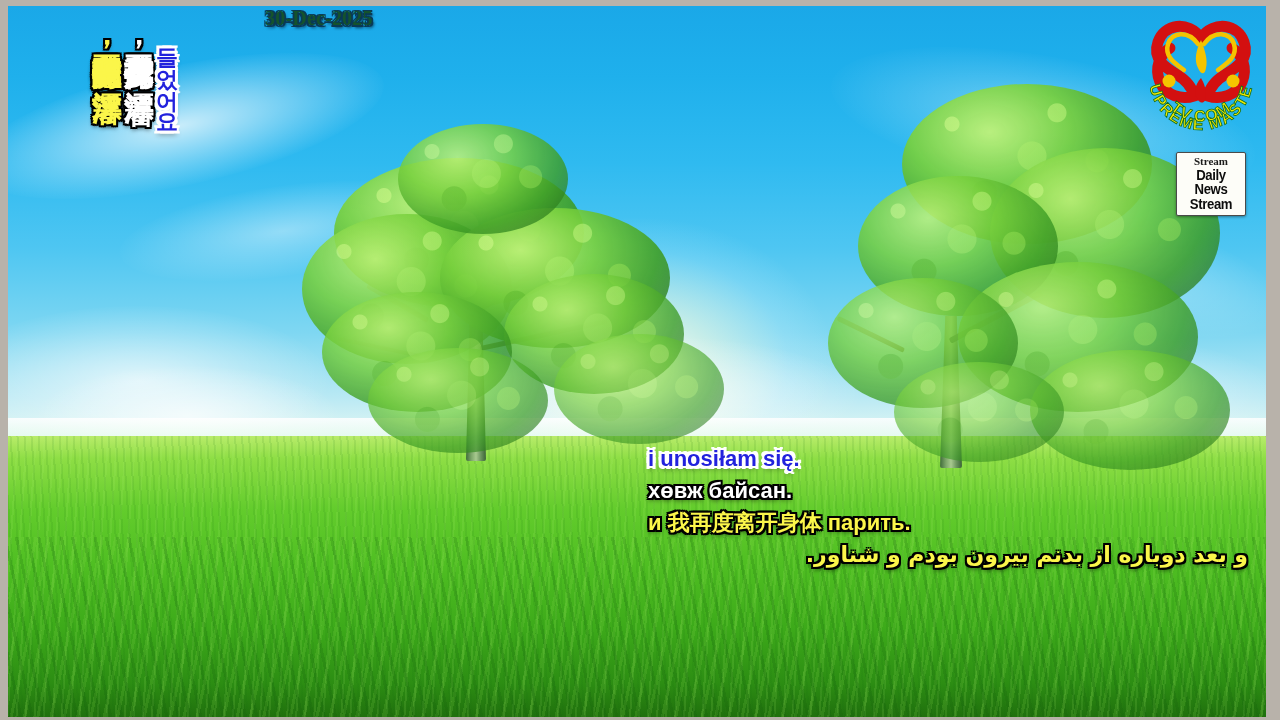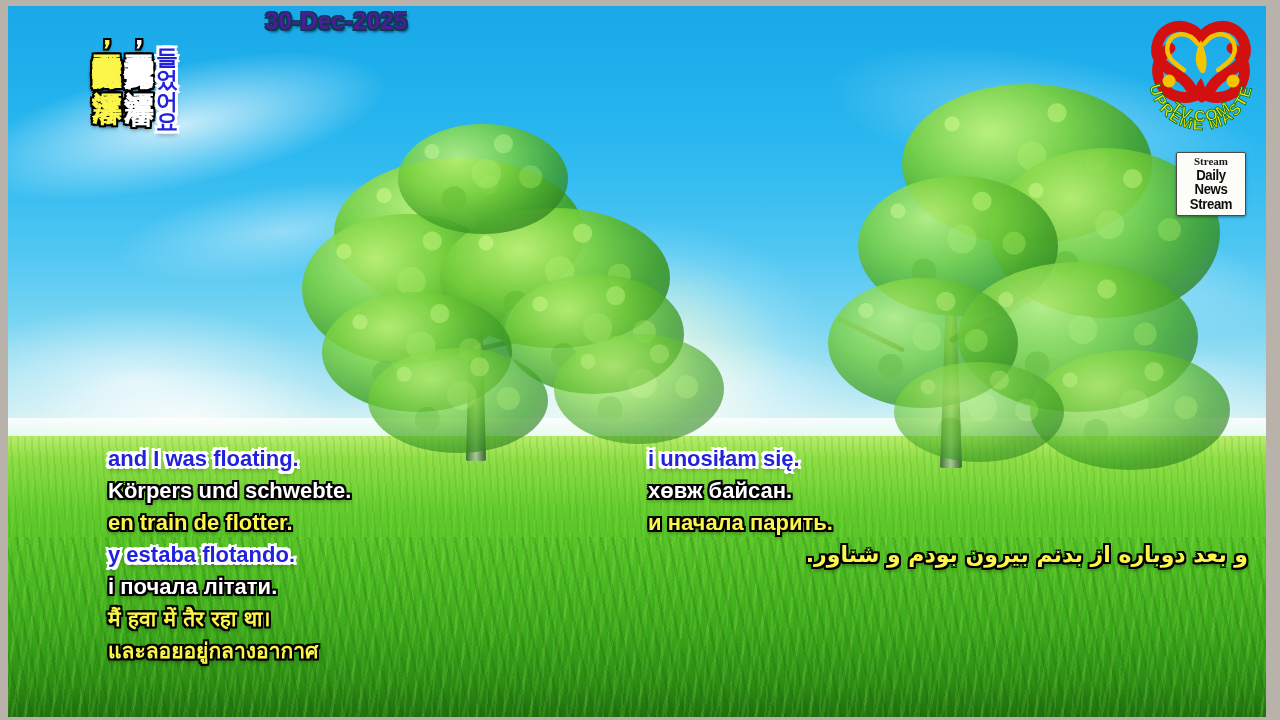--- a/index.html
+++ b/index.html
@@ -141,28 +141,29 @@
       -2px -2px 0 #fff, 2px -2px 0 #fff, -2px 2px 0 #fff, 2px 2px 0 #fff,
       -2px 0 0 #fff, 2px 0 0 #fff, 0 -2px 0 #fff, 0 2px 0 #fff,
       -3px -3px 0 #fff, 3px -3px 0 #fff, -3px 3px 0 #fff, 3px 3px 0 #fff,
       0 4px 5px rgba(0,0,0,.45);
   }
 
   
   #date-label {
     position:absolute;
     left:265px; top:7px;
-    font-size:24px; font-weight:bold;
+    font-size:20px; font-weight:bold;
     letter-spacing:.2px;
-    color:#4c1d95;
+    color:#14532d;
     text-shadow:
       -1.5px -1.5px 0 #0a3a55, 1.5px -1.5px 0 #0a3a55,
       -1.5px 1.5px 0 #0a3a55, 1.5px 1.5px 0 #0a3a55,
       2px 3px 3px rgba(0,20,40,.75);
     z-index:40;
+    font-family:Liberation Serif, serif;
   }
 
   
   #vertical-block {
     position:absolute;
     left:92px; top:30px;
     display:flex;
     flex-direction:row;
     align-items:flex-start;
     gap:2px;
@@ -296,34 +297,25 @@
   </div>
 
   <div id="date-label">30-Dec-2025</div>
 
   <div id="vertical-block">
     <div id="v-zh-hant" class="v-col t-yellow">我再度離開身體，漂浮著</div>
     <div id="v-zh-hans" class="v-col t-white">我再度离开身体，漂浮着</div>
     <div id="v-ko" class="v-col t-blue">들었어요</div>
   </div>
 
-  <div id="subs-left">
-    <div class="sub-line t-blue">and I was floating.</div>
-    <div class="sub-line t-white">Körpers und schwebte.</div>
-    <div class="sub-line t-yellow">en train de flotter.</div>
-    <div class="sub-line t-blue">y estaba flotando.</div>
-    <div class="sub-line t-white">і почала літати.</div>
-    <div class="sub-line indic t-yellow">मैं हवा में तैर रहा था।</div>
-    <div class="sub-line indic t-yellow">และลอยอยู่กลางอากาศ</div>
-  </div>
 
   <div id="subs-right">
     <div class="sub-line t-blue">i unosiłam się.</div>
     <div class="sub-line t-white">хөвж байсан.</div>
-    <div class="sub-line t-yellow">и начала парить.</div>
+    <div class="sub-line t-yellow">и 我再度离开身体 парить.</div>
     <div class="sub-line arab rtl t-yellow">و بعد دوباره از بدنم بیرون بودم و شناور.</div>
   </div>
 
   <div id="logo-wrap">
     <svg viewBox="0 0 118 118" xmlns="http://www.w3.org/2000/svg">
       <defs>
         <path id="arcUpper" d="M 8,74 A 52,52 0 0 0 110,74" fill="none"></path>
         <path id="arcLower" d="M 20,86 A 46,46 0 0 0 98,86" fill="none"></path>
       </defs>
 

